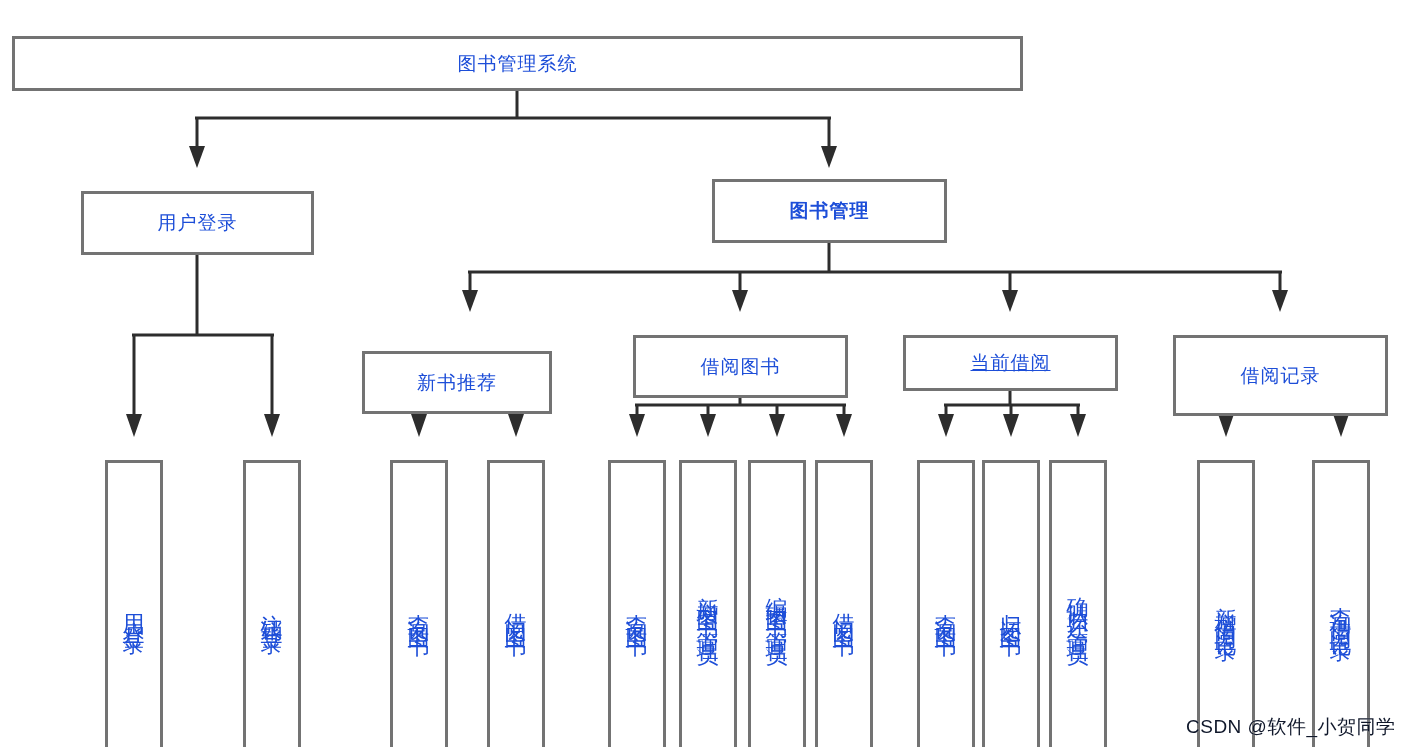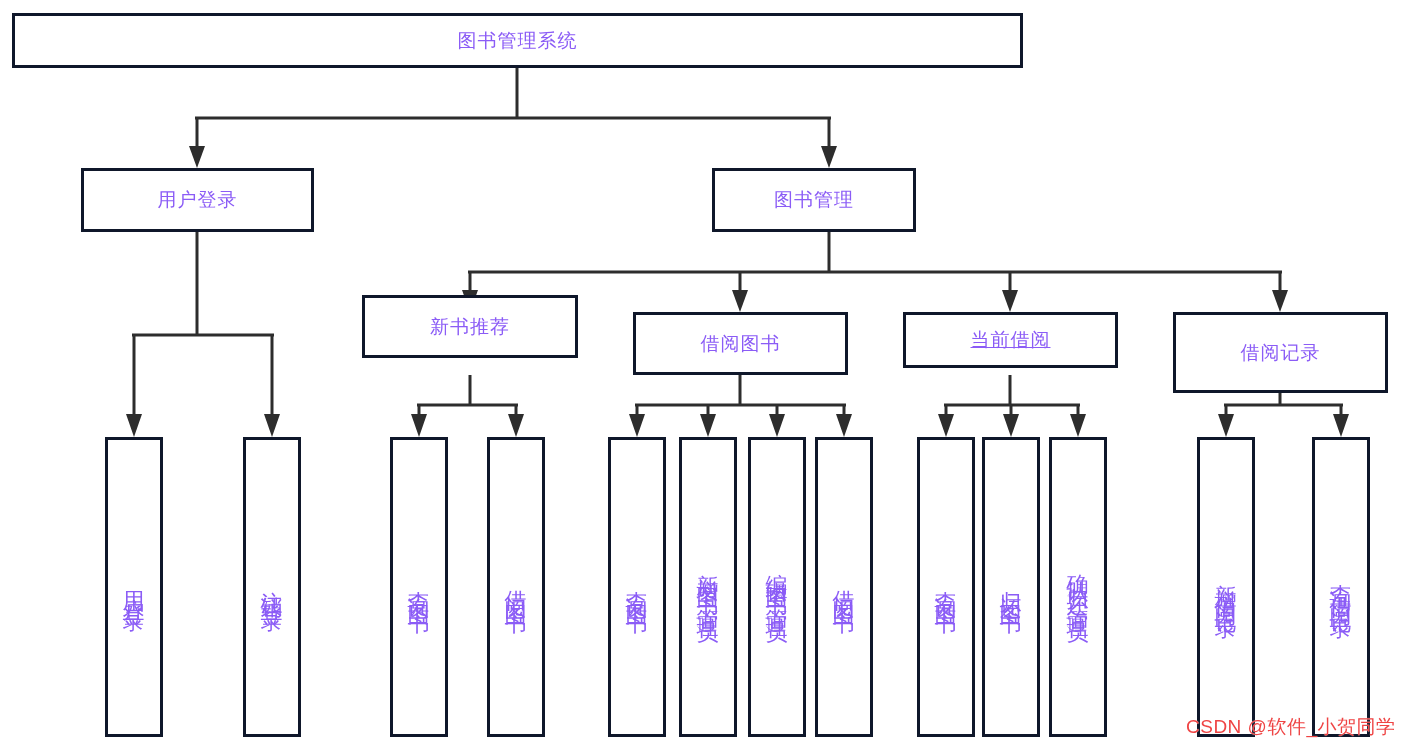--- a/index.html
+++ b/index.html
@@ -2,47 +2,47 @@
 <html><head>
 <meta charset="utf-8">
 <style>
   html,body{margin:0;padding:0;background:#ffffff;}
   .canvas{
     position:relative;width:1405px;height:747px;background:#ffffff;overflow:hidden;
     font-family:"Liberation Sans",sans-serif;
   }
   .connectors{position:absolute;left:0;top:0;width:1405px;height:747px;pointer-events:none;}
   .box{
-    position:absolute;background:#ffffff;border:3px solid #0f172a;box-sizing:border-box;
-    display:flex;align-items:center;justify-content:center;color:#8b5cf6;
+    position:absolute;background:#ffffff;border:3px solid #737373;box-sizing:border-box;
+    display:flex;align-items:center;justify-content:center;color:#1d4ed8;margin-top:23px;
   }
   .h{font-size:19px;letter-spacing:1px;white-space:nowrap;}
   .v span{
     writing-mode:vertical-rl;text-orientation:mixed;
     font-size:22px;letter-spacing:7px;line-height:1.05;white-space:nowrap;
   }
   
   .n-root{left:12px;top:13px;width:1011px;height:55px;}
   
   .n-user-login{left:81px;top:168px;width:233px;height:64px;}
-  .n-book-mgmt{left:712px;top:168px;width:204px;height:64px;}
+  .n-book-mgmt{left:712px;top:156px;width:235px;height:64px;font-weight:bold;}
   
-  .n-new-book{left:362px;top:295px;width:216px;height:63px;}
+  .n-new-book{left:362px;top:328px;width:190px;height:63px;}
   .n-borrow{left:633px;top:312px;width:215px;height:63px;}
   .n-current{left:903px;top:312px;width:215px;height:56px;text-decoration:underline;}
   .n-records{left:1173px;top:312px;width:215px;height:81px;}
   
   .leaf{top:437px;width:58px;height:300px;}
   .l-ul1{left:105px;} .l-ul2{left:243px;}
   .l-nb1{left:390px;} .l-nb2{left:487px;}
   .l-bb1{left:608px;} .l-bb2{left:679px;} .l-bb3{left:748px;} .l-bb4{left:815px;}
   .l-cb1{left:917px;} .l-cb2{left:982px;} .l-cb3{left:1049px;}
   .l-br1{left:1197px;} .l-br2{left:1312px;}
   .watermark{
-    position:absolute;left:1186px;top:714px;font-size:19px;color:#ef4444;
+    position:absolute;left:1186px;top:714px;font-size:19px;color:#0f172a;
     letter-spacing:0.5px;white-space:nowrap;z-index:5;
     text-shadow:0 0 1px rgba(255,255,255,.8);
   }
 </style>
 </head>
 <body>
 
 <div class="canvas">
 
   <svg class="connectors" viewBox="0 0 1405 747" xmlns="http://www.w3.org/2000/svg" stroke="#2d2d2d" stroke-width="3" fill="#2d2d2d">

